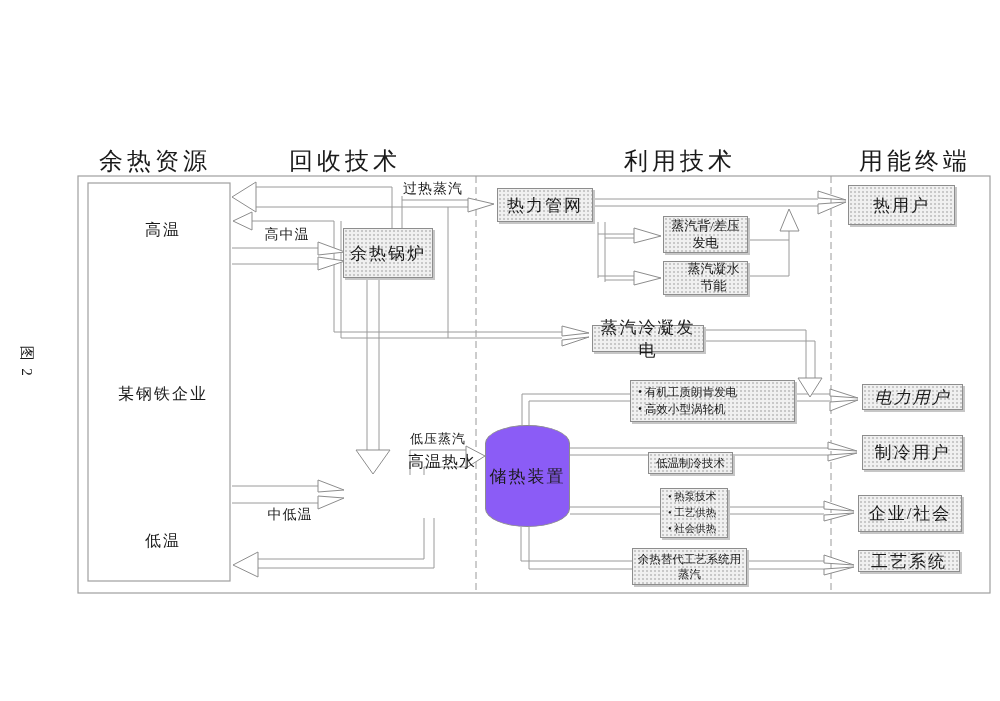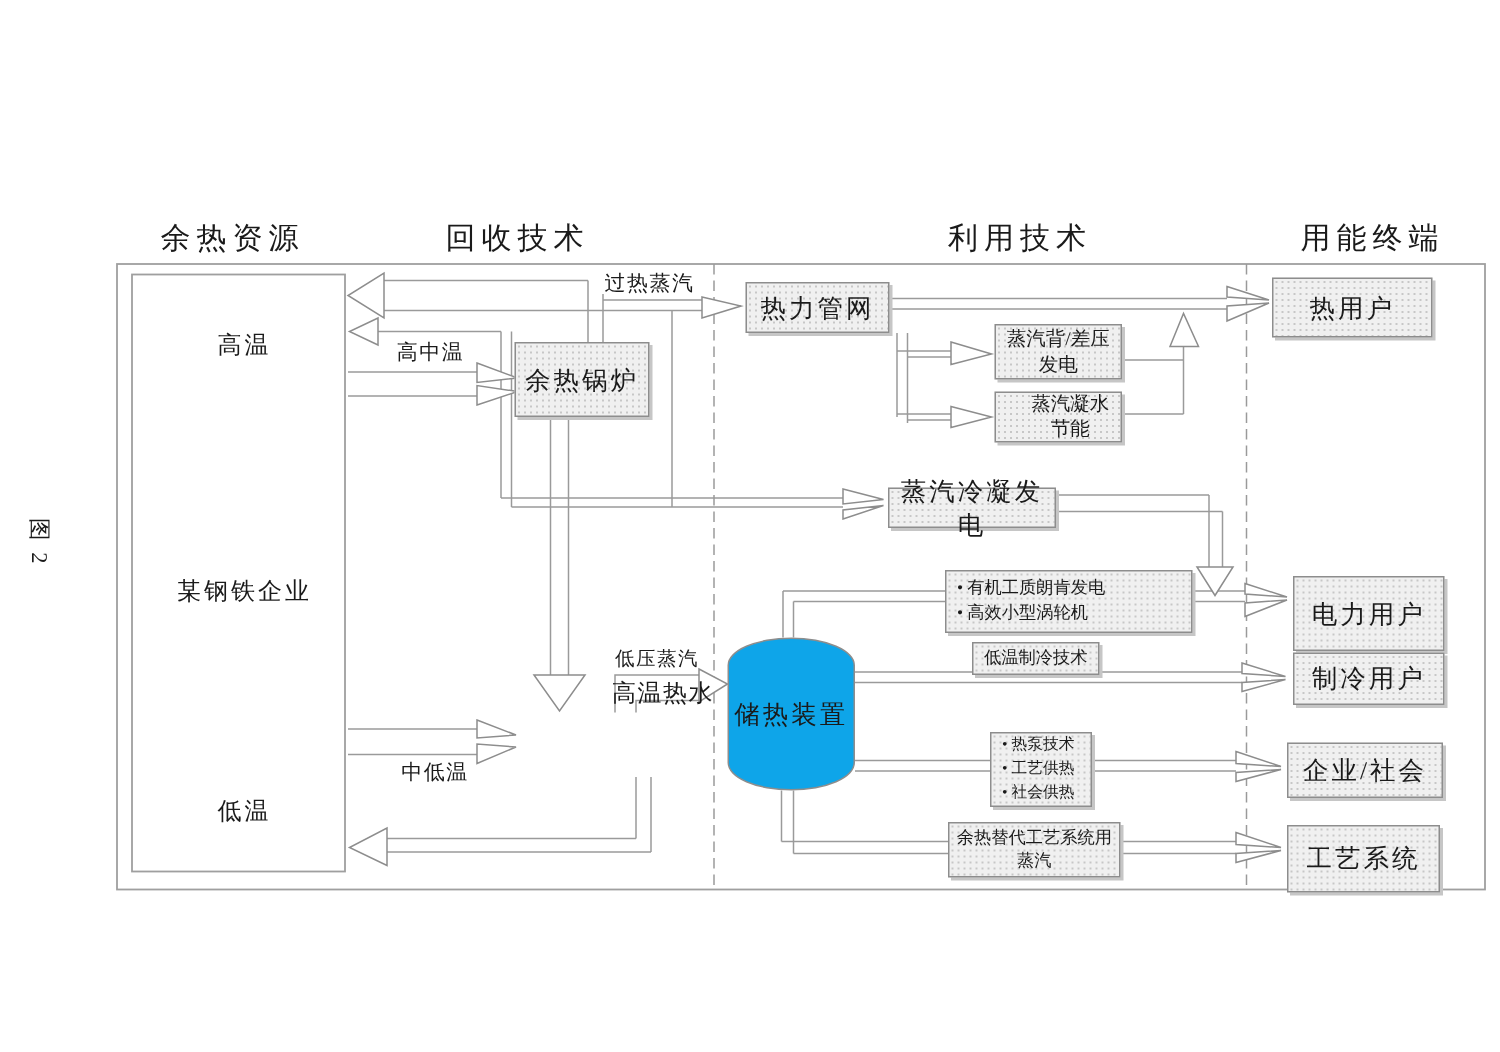--- a/index.html
+++ b/index.html
@@ -1,28 +1,28 @@
 <!DOCTYPE html>
 <html><head>
 <meta charset="utf-8">
 <style>
   html,body{margin:0;padding:0;background:#ffffff;}
   body{width:1000px;height:701px;font-family:"Liberation Serif","DejaVu Serif",serif;color:#1a1a1a;}
   .stage{position:relative;width:1000px;height:701px;overflow:hidden;background:#ffffff;}
   .stage svg{position:absolute;left:0;top:0;z-index:1;}
   .abs{position:absolute;z-index:3;box-sizing:border-box;}
-  .hdr{font-size:20px;letter-spacing:4px;text-align:center;white-space:nowrap;}
+  .hdr{font-size:24px;letter-spacing:4px;text-align:center;white-space:nowrap;}
   .node{position:absolute;z-index:2;box-sizing:border-box;display:flex;align-items:center;justify-content:center;
         text-align:center;background-color:#f0f0f0;
         background-image:radial-gradient(circle,#c7c7c7 0.7px,rgba(0,0,0,0) 1px);
         background-size:4px 4px;border:1px solid #8d8d8d;box-shadow:2px 2px 0 #c6c6c6;}
   .big{font-size:17px;letter-spacing:2px;}
   .mid{font-size:13px;line-height:1.3;padding:1px 4px;}
   .sml{font-size:11.5px;line-height:1.3;padding:1px 3px;}
-  .cyl{background-color:#0ea5e9;background-image:none;border-radius:46px/20px;box-shadow:none;text-align:right;}
+  .cyl{background-color:#8b5cf6;background-image:none;border-radius:46px/20px;box-shadow:none;text-align:right;}
   .blist{flex-direction:column;align-items:flex-start;justify-content:center;padding:2px 3px 2px 7px;}
   .bi{font-size:11.5px;line-height:1.5;white-space:nowrap;}
   .bi::before{content:"• ";}
   .elabel{font-size:14px;text-align:center;white-space:nowrap;letter-spacing:1px;}
   .srctxt{font-size:16px;letter-spacing:2px;text-align:center;width:142px;left:92px;}
   .figlabel{left:0px;top:352px;width:52px;text-align:center;transform:rotate(90deg);font-size:15px;letter-spacing:2px;}
 </style>
 </head>
 <body>
 
@@ -132,45 +132,45 @@
   <div class="node big" style="left:592px;top:325px;width:112px;height:27px;">
       <span>蒸汽冷凝发电</span>
     </div>
   <div class="node big cyl" style="left:485px;top:425px;width:85px;height:102px;">
       <span>储热装置</span>
     </div>
   <div class="node blist" style="left:630px;top:380px;width:165px;height:42px;">
     <div class="bi">有机工质朗肯发电</div>
     <div class="bi">高效小型涡轮机</div>
   </div>
-  <div class="node sml" style="left:648px;top:428px;width:85px;height:22px;">
+  <div class="node sml" style="left:648px;top:452px;width:85px;height:22px;">
       <span>低温制冷技术</span>
     </div>
   <div class="node blist" style="left:660px;top:488px;width:68px;height:50px;">
     <div class="bi" style="font-size:10.5px;">热泵技术</div>
     <div class="bi" style="font-size:10.5px;">工艺供热</div>
     <div class="bi" style="font-size:10.5px;">社会供热</div>
   </div>
   <div class="node sml" style="left:632px;top:548px;width:115px;height:37px;">
       <span>余热替代工艺系统用蒸汽</span>
     </div>
 
   <div class="node big" style="left:848px;top:185px;width:107px;height:40px;">
       <span>热用户</span>
     </div>
-  <div class="node big" style="left:862px;top:384px;width:101px;height:50px;">
+  <div class="node big" style="left:862px;top:384px;width:101px;height:26px;font-style:italic;">
       <span>电力用户</span>
     </div>
   <div class="node big" style="left:862px;top:435px;width:101px;height:35px;">
       <span>制冷用户</span>
     </div>
   <div class="node big" style="left:858px;top:495px;width:104px;height:37px;">
       <span>企业/社会</span>
     </div>
-  <div class="node big" style="left:858px;top:550px;width:102px;height:45px;">
+  <div class="node big" style="left:858px;top:550px;width:102px;height:22px;">
       <span>工艺系统</span>
     </div>
 
   <div class="abs elabel" style="left:398px;top:180px;width:70px;">过热蒸汽</div>
   <div class="abs elabel" style="left:255px;top:226px;width:64px;">高中温</div>
   <div class="abs elabel" style="left:258px;top:506px;width:64px;">中低温</div>
   <div class="abs elabel" style="left:406px;top:430px;width:64px;font-size:13px;">低压蒸汽</div>
   <div class="abs elabel" style="left:408px;top:452px;width:64px;font-size:16px;">高温热水</div>
 
 </div>

